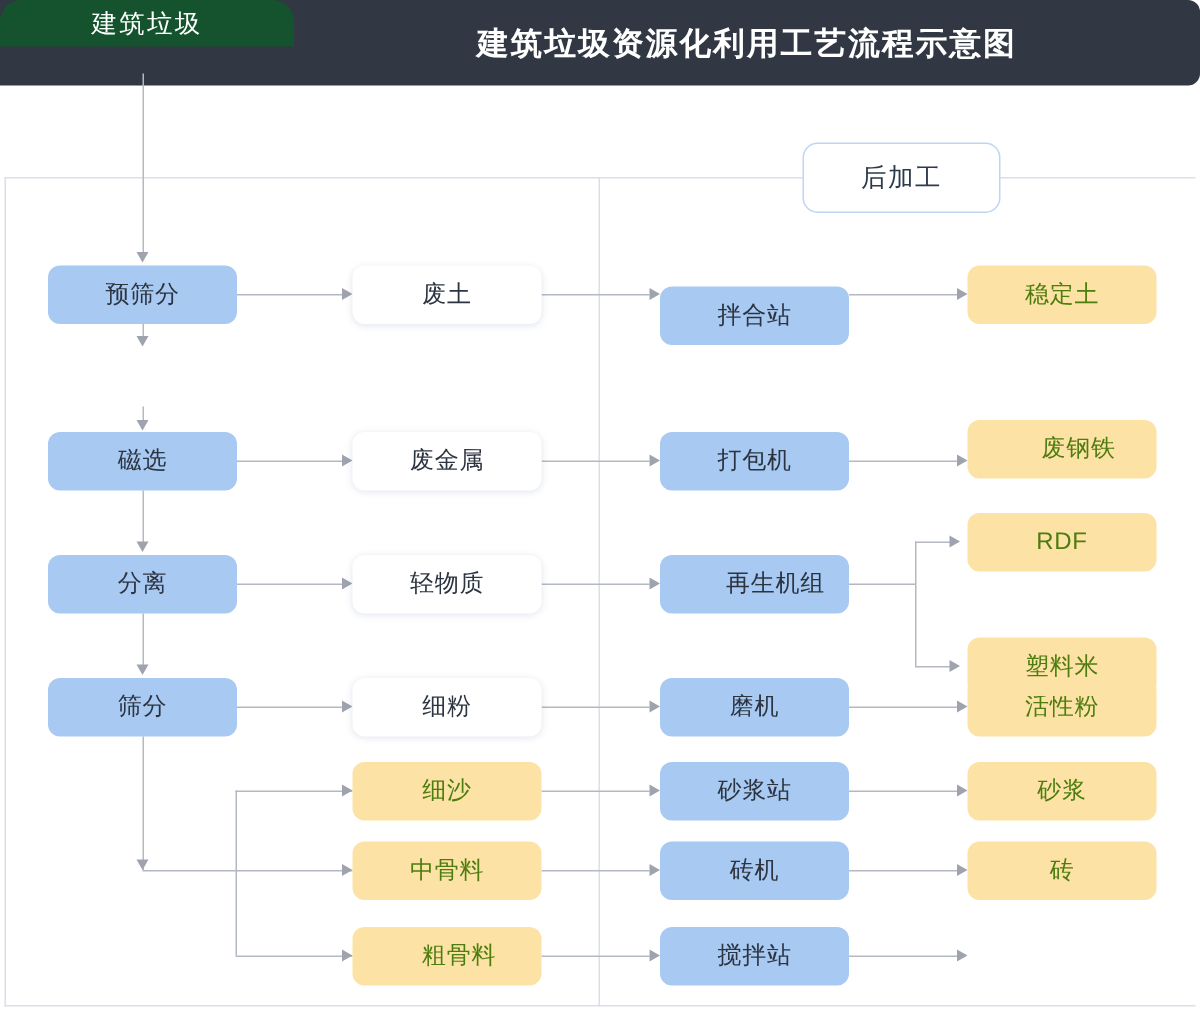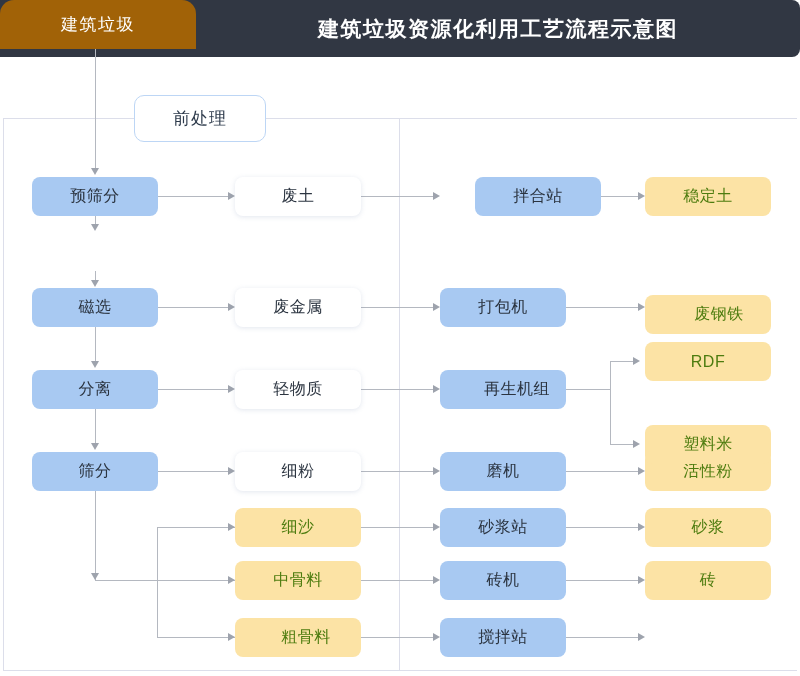--- a/index.html
+++ b/index.html
@@ -16,22 +16,22 @@
     position: absolute; left: 0; top: 0; width: 800px; height: 57px;
     background: #313743;
     border-radius: 0 8px 8px 0;
   }
   .header-title {
     position: absolute; left: 196px; top: 0; width: 604px; height: 57px;
     display: flex; align-items: center; justify-content: center;
     color: #ffffff; font-size: 21px; font-weight: bold; letter-spacing: 1.5px;
   }
   .corner-tab {
-    position: absolute; left: 0; top: 0; width: 196px; height: 49px;
-    background: #a16207;
+    position: absolute; left: 0; top: 0; width: 196px; height: 31px;
+    background: #14532d;
     border-radius: 14px 14px 0 0;
     display: flex; align-items: center; justify-content: center;
     color: #ffffff; font-size: 17px; letter-spacing: 1.5px;
   }
 
   
   .panel {
     position: absolute; left: 3px; top: 118px; width: 794px; height: 553px;
     border: 1px solid #dcdeea;
     border-right: none;
@@ -86,21 +86,21 @@
 
 <div id="stage">
 
   <div class="header-bar"></div>
   <div class="header-title">建筑垃圾资源化利用工艺流程示意图</div>
   <div class="corner-tab">建筑垃圾</div>
 
   <div class="panel"></div>
   <div class="panel-divider"></div>
 
-  <div class="section-chip" id="chip-pre">前处理</div>
+  <div class="section-chip" id="chip-post">后加工</div>
 
   <div class="ln v" style="left:95px; top:49px; height:119px;"></div>
   <div class="ar down" style="left:91px; top:168px;"></div>
 
   <div class="ln v" style="left:95px; top:216px; height:9px;"></div>
   <div class="ar down" style="left:91px; top:224px;"></div>
 
   <div class="ln v" style="left:95px; top:271px; height:9px;"></div>
   <div class="ar down" style="left:91px; top:280px;"></div>
 
@@ -171,29 +171,29 @@
   <div class="node blue" style="left:32px; top:452px;">筛分</div>
 
   <div class="node white" style="left:235px; top:177px;">废土</div>
   <div class="node white" style="left:235px; top:288px;">废金属</div>
   <div class="node white" style="left:235px; top:370px;">轻物质</div>
   <div class="node white" style="left:235px; top:452px;">细粉</div>
   <div class="node yellow" style="left:235px; top:508px;">细沙</div>
   <div class="node yellow" style="left:235px; top:561px;">中骨料</div>
   <div class="node yellow" style="left:235px; top:618px;padding-left:16px;">粗骨料</div>
 
-  <div class="node blue" style="left:440px; top:177px;margin-left:35px;">拌合站</div>
+  <div class="node blue" style="left:440px; top:191px;">拌合站</div>
   <div class="node blue" style="left:440px; top:288px;">打包机</div>
   <div class="node blue" style="left:440px; top:370px;padding-left:28px;">再生机组</div>
   <div class="node blue" style="left:440px; top:452px;">磨机</div>
   <div class="node blue" style="left:440px; top:508px;">砂浆站</div>
   <div class="node blue" style="left:440px; top:561px;">砖机</div>
   <div class="node blue" style="left:440px; top:618px;">搅拌站</div>
 
   <div class="node yellow" style="left:645px; top:177px;">稳定土</div>
-  <div class="node yellow" style="left:645px; top:295px;padding-left:22px;">废钢铁</div>
+  <div class="node yellow" style="left:645px; top:280px;padding-left:22px;">废钢铁</div>
   <div class="node yellow" style="left:645px; top:342px;">RDF</div>
   <div class="node yellow" style="left:645px; top:452px;">活性粉</div>
   <div class="node yellow" style="left:645px; top:425px;">塑料米</div>
   <div class="node yellow" style="left:645px; top:508px;">砂浆</div>
   <div class="node yellow" style="left:645px; top:561px;">砖</div>
 
 </div>
 
 </body></html>

